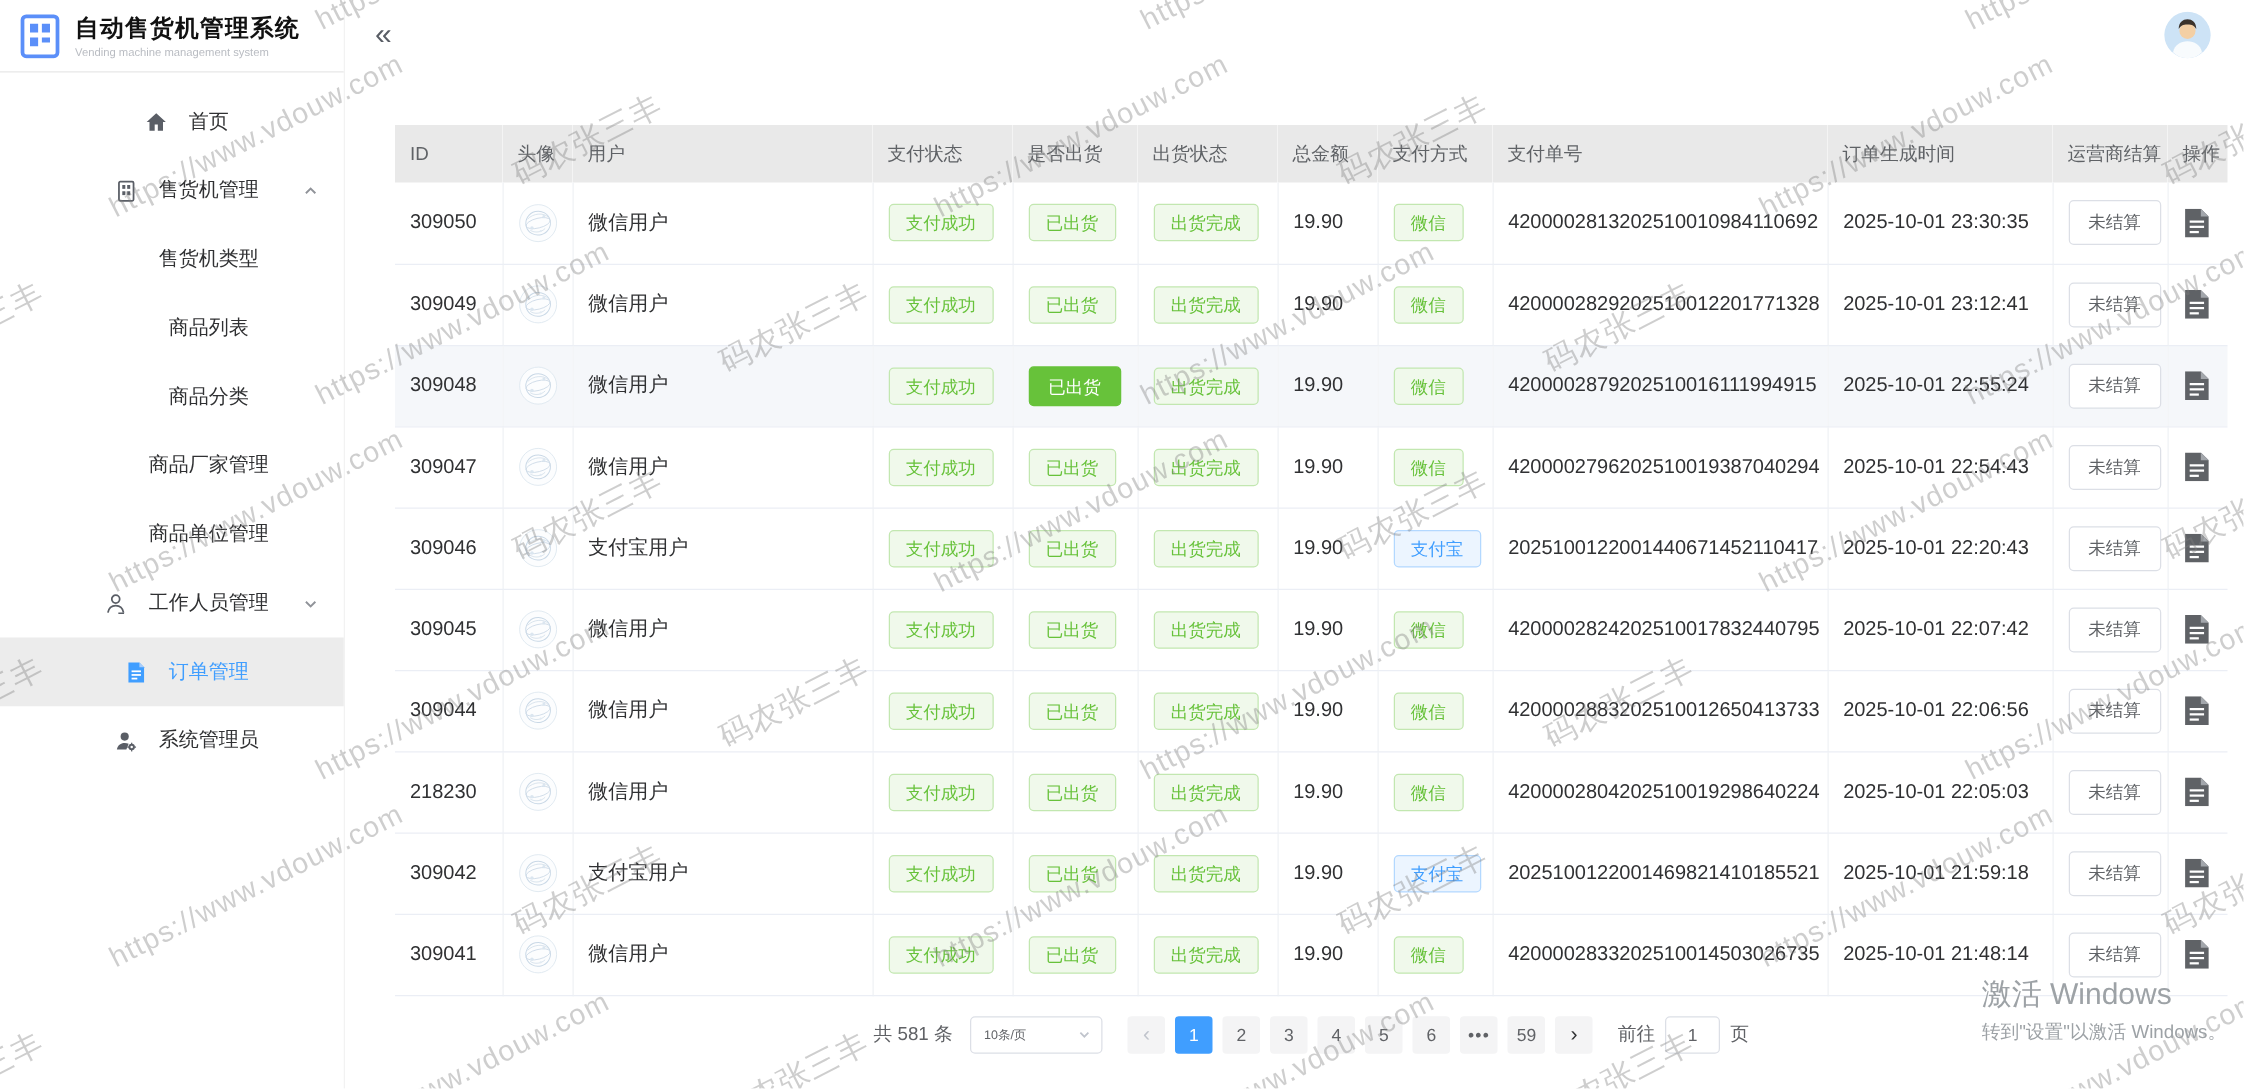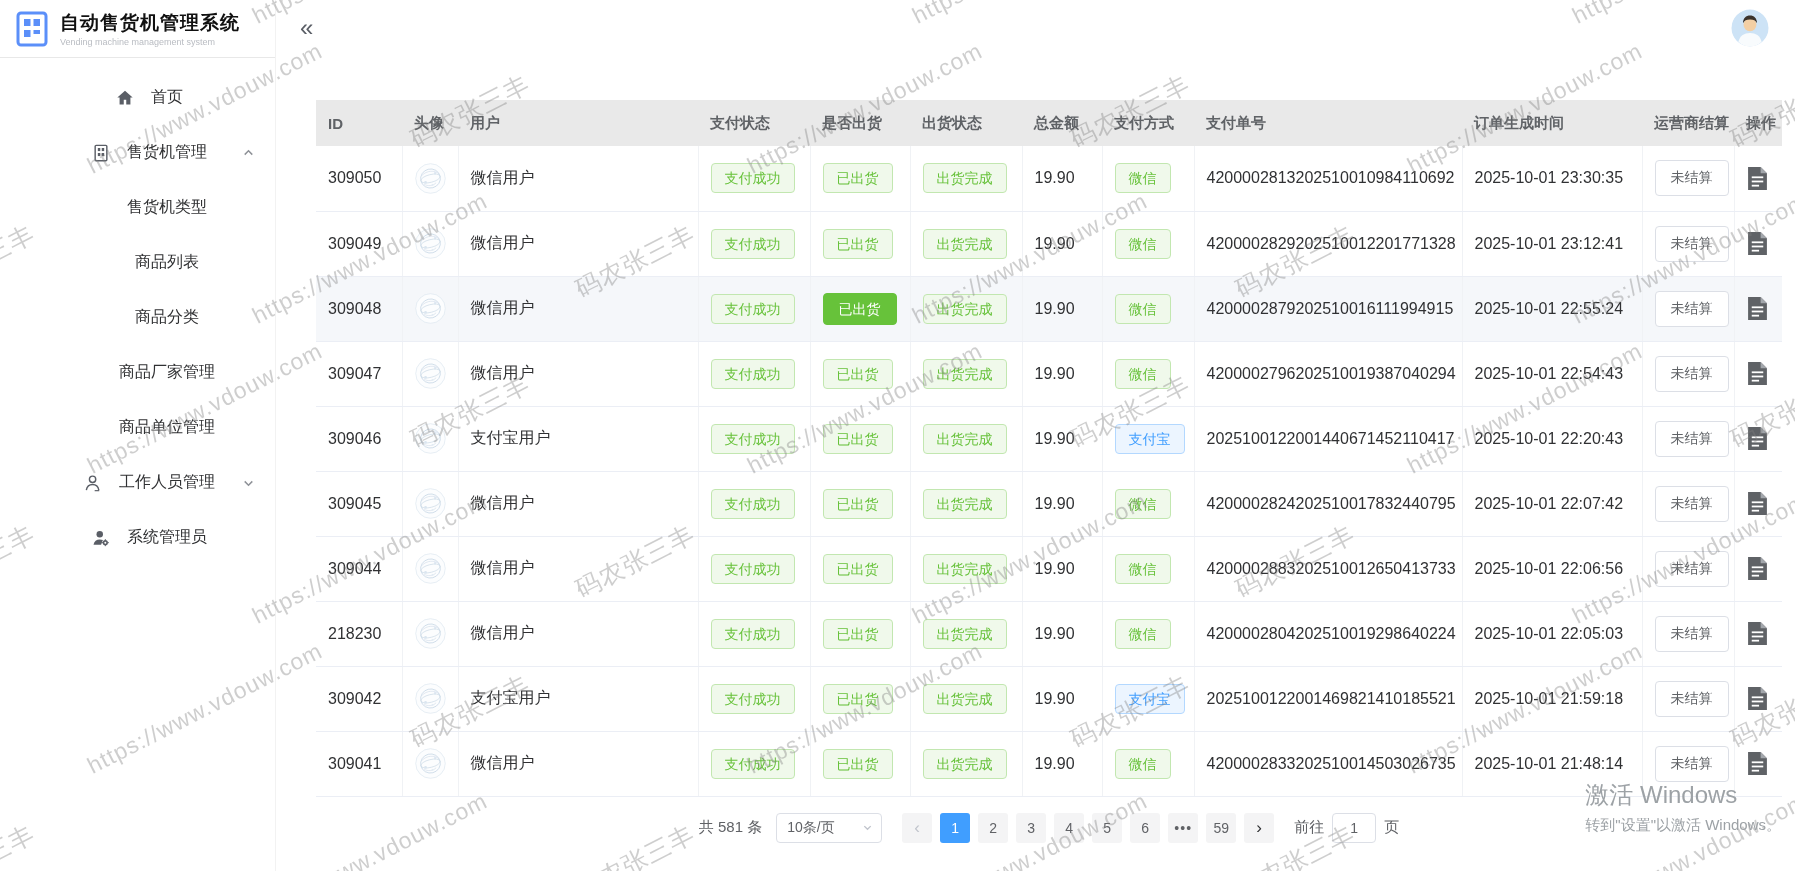--- a/index.html
+++ b/index.html
@@ -23,42 +23,42 @@
   
   .main { flex:1; display:flex; flex-direction:column; position:relative; min-width:0; }
   .topbar { height:56px; display:flex; align-items:center; justify-content:space-between; padding:0 26px 0 24px; background:#fff; }
   .collapse { font-size:24px; color:#5a5e66; cursor:pointer; line-height:1; }
   .avatar { width:38px; height:38px; border-radius:50%; overflow:hidden; cursor:pointer; }
 
   .content { padding:44px 14px 0 40px; }
 
   
   table { border-collapse:collapse; table-layout:fixed; width:1466px; }
-  thead th { background:#e9e9e9; height:46px; font-weight:700; color:#5f6266; font-size:15px; text-align:left; padding:0 12px; overflow:hidden; white-space:nowrap; }
+  thead th { background:#e9e9e9; height:46px; font-weight:400; color:#5f6266; font-size:15px; text-align:left; padding:0 12px; overflow:hidden; white-space:nowrap; }
   th:nth-child(1){width:86px} th:nth-child(2){width:56px} th:nth-child(3){width:240px}
   th:nth-child(4){width:112px} th:nth-child(5){width:100px} th:nth-child(6){width:112px}
   th:nth-child(7){width:80px} th:nth-child(8){width:92px} th:nth-child(9){width:268px}
   th:nth-child(10){width:180px} th:nth-child(11){width:92px} th:nth-child(12){width:48px}
   tbody td { height:65px; border-bottom:1px solid #ebeef5; border-right:1px solid #f0f2f5; padding:0 12px; font-size:16px; color:#303133; white-space:nowrap; overflow:hidden; background:#fff; }
   tbody td:last-child { border-right:none; }
   tr.highlight td { background:#f5f7fa; }
   .cell-avatar { display:flex; align-items:center; }
   .sketch { width:45px; height:45px; border-radius:50%; display:block; }
 
   .badge { display:inline-block; padding:7px 13px; font-size:14px; border-radius:4px; border:1px solid; line-height:1; }
   .badge.green { color:#67c23a; background:#f0f9eb; border-color:#c2e7b0; }
   .badge.green-solid { color:#fff; background:#67c23a; border-color:#67c23a; padding:8px 15px; }
   .badge.blue { color:#409eff; background:#ecf5ff; border-color:#b3d8ff; }
   .btn-plain { padding:8px 15px; font-size:14px; border-radius:4px; border:1px solid #dcdfe6; background:#fff; color:#5f6266; cursor:pointer; font-family:inherit; }
   .doc-btn { background:none; border:none; cursor:pointer; padding:2px 0; display:flex; align-items:center; }
 
   
   .pagination { width:1466px; margin-top:16px; display:flex; align-items:center; justify-content:center; font-size:15px; color:#606266; }
   .pg-total { margin-right:14px; color:#606266; }
-  .pg-size { position:relative; display:flex; align-items:center; justify-content:space-between; width:106px; height:30px; border:1px solid #dcdfe6; border-radius:4px; padding:0 8px 0 10px; font-size:14px; color:#606266; background:#fff; cursor:pointer; margin-right:16px; }
+  .pg-size { position:relative; display:flex; align-items:center; justify-content:space-between; width:106px; height:30px; border:1px solid #dcdfe6; border-radius:4px; padding:0 8px 0 10px; font-size:10px; color:#606266; background:#fff; cursor:pointer; margin-right:16px; }
   .pg-btn { min-width:30px; height:30px; margin:0 4px; border:none; border-radius:3px; background:#f4f4f5; color:#606266; font-size:14px; cursor:pointer; font-family:inherit; display:inline-flex; align-items:center; justify-content:center; vertical-align:middle; }
   .pg-btn.active { background:#409eff; color:#fff; }
   .pg-btn.pg-prev { color:#c0c4cc; font-size:17px; }
   .pg-btn.pg-next { color:#303133; font-size:17px; }
   .pg-btn.more { letter-spacing:1px; color:#606266; }
   .pg-goto-label { margin:0 8px 0 16px; }
   .pg-input { width:44px; height:30px; border:1px solid #dcdfe6; border-radius:4px; text-align:center; font-size:14px; color:#606266; margin-right:8px; font-family:inherit; }
 
   
   #watermark-layer { position:absolute; inset:0; pointer-events:none; z-index:30; overflow:hidden; }
@@ -137,20 +137,32 @@
               <path d="M4 20.5c.8-4.5 3.8-6.8 7.5-6.8s6.7 2.3 7.5 6.8"></path>
               <path d="M14 21.2h5.5" stroke-width="1.4"></path>
             </svg>
           </span>
           <span>工作人员管理</span>
           <span class="nav-chev">
             <svg width="13" height="13" viewBox="0 0 12 12" fill="none" stroke="#909399" stroke-width="1.4">
               <path d="M2.5 4.5L6 8l3.5-3.5"></path>
             </svg>
           </span>
+        </div>
+        <div class="nav-item active">
+          <span class="nav-ico">
+            <svg viewBox="0 0 24 24" width="20" height="20">
+              <path d="M4.5 2.5h10.5l4.5 4.5v14.5h-15z" fill="#409eff"></path>
+              <path d="M15 2.5l4.5 4.5H15z" fill="#a8cdfb"></path>
+              <rect x="7.5" y="10" width="9" height="1.7" fill="#fff"></rect>
+              <rect x="7.5" y="13.5" width="9" height="1.7" fill="#fff"></rect>
+              <rect x="7.5" y="17" width="5.5" height="1.7" fill="#fff"></rect>
+            </svg>
+          </span>
+          <span>订单管理</span>
         </div>
         <div class="nav-item">
           <span class="nav-ico">
             <svg viewBox="0 0 24 24" width="20" height="20" fill="#5a5e66">
               <circle cx="10.5" cy="7.5" r="3.9"></circle>
               <path d="M3 20c.7-4.2 3.6-6.3 7.5-6.3 1.4 0 2.7.3 3.8.8l-2.2 5.5z"></path>
               <circle cx="17.2" cy="17.6" r="3.1"></circle>
               <circle cx="17.2" cy="17.6" r="1.2" fill="#fff"></circle>
               <rect x="16.6" y="13.4" width="1.2" height="1.7"></rect>
               <rect x="16.6" y="20.1" width="1.2" height="1.7"></rect>

